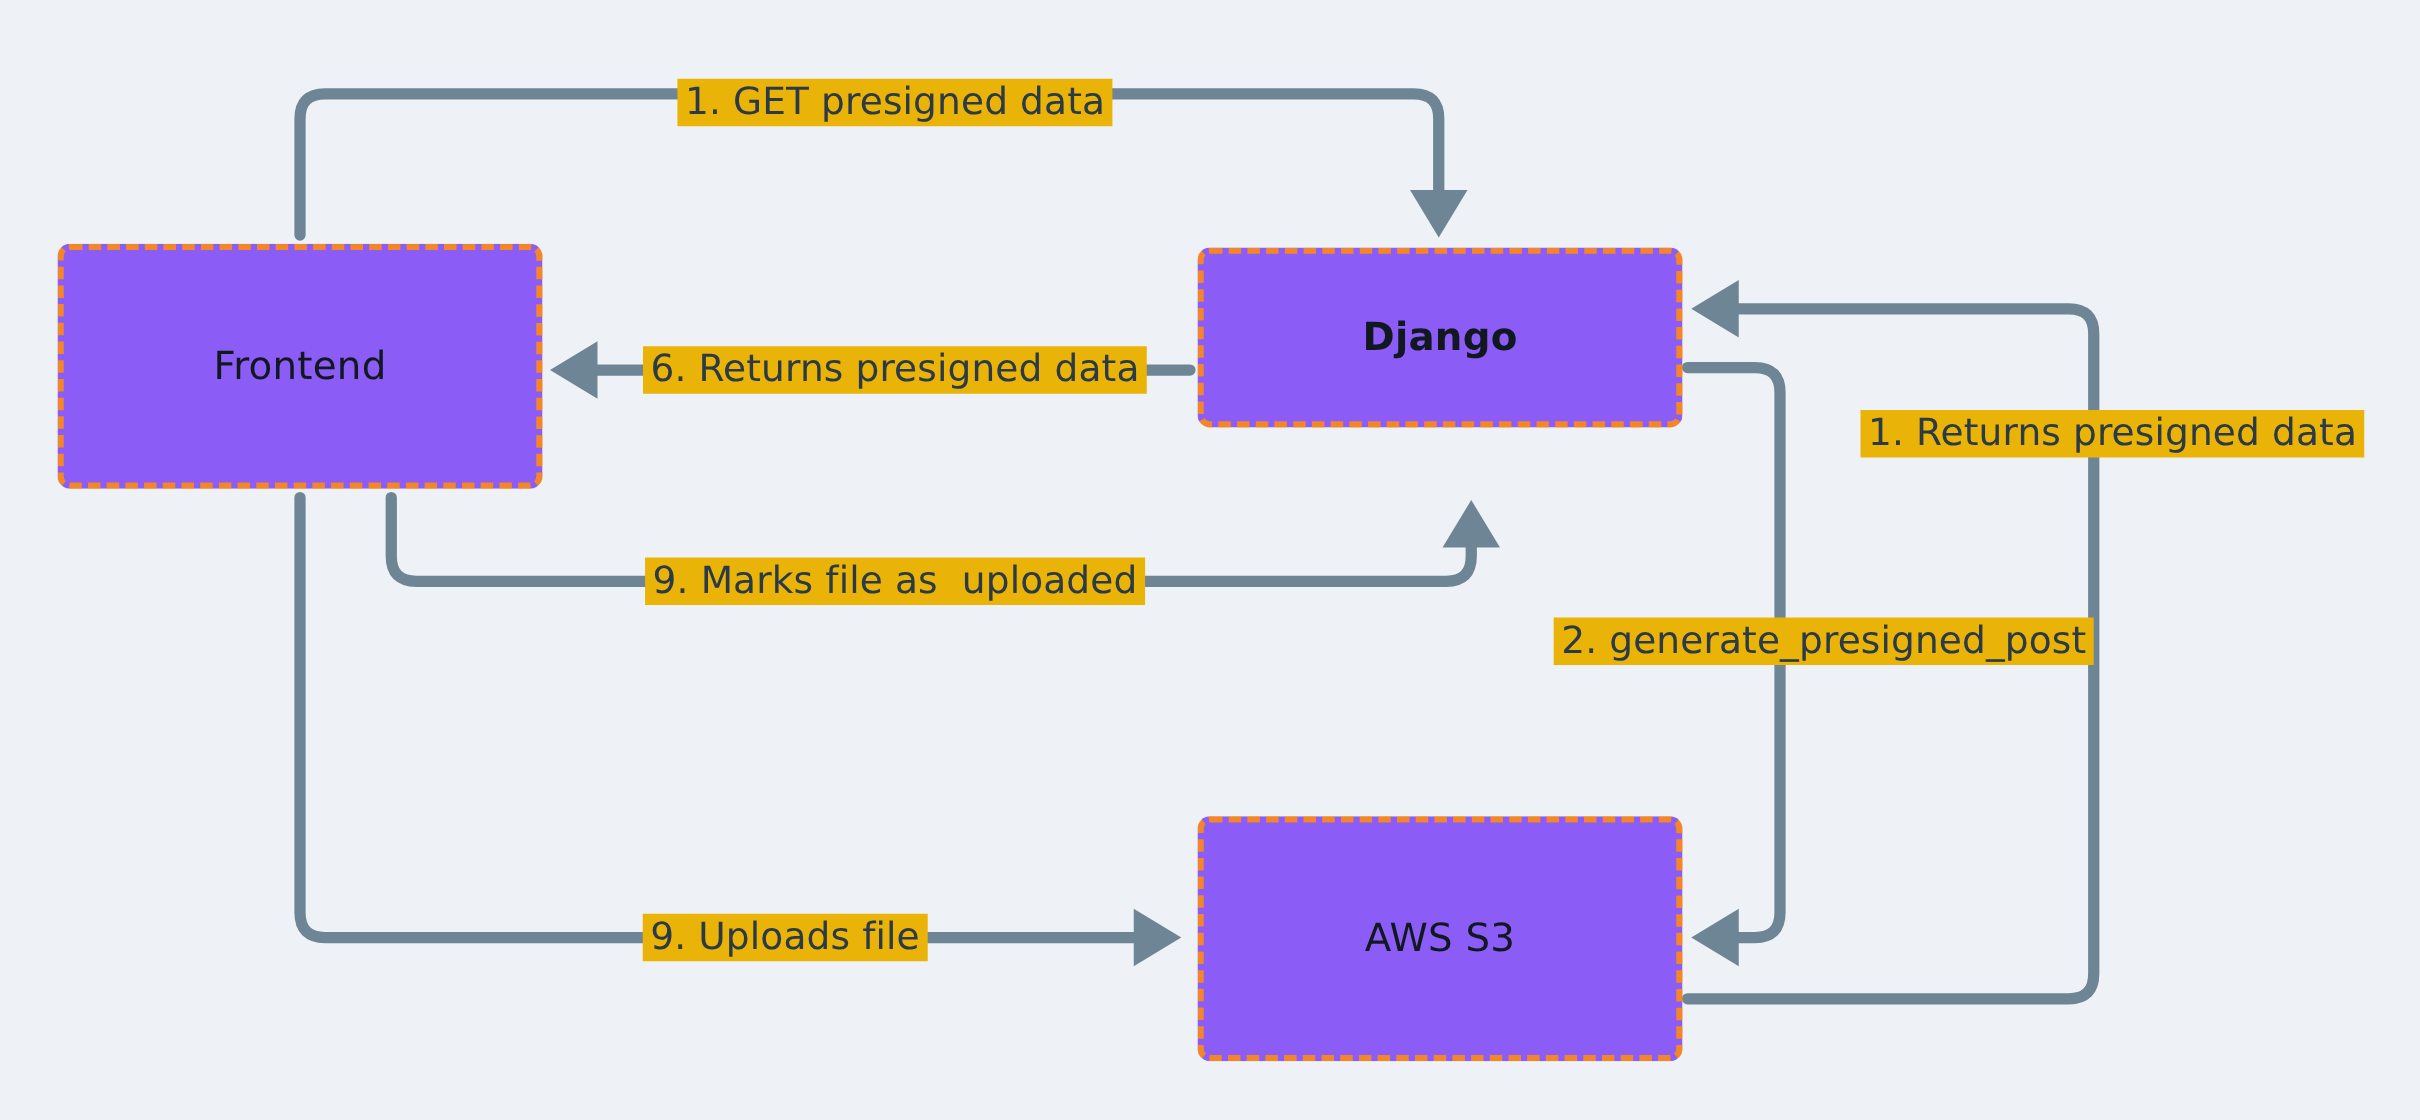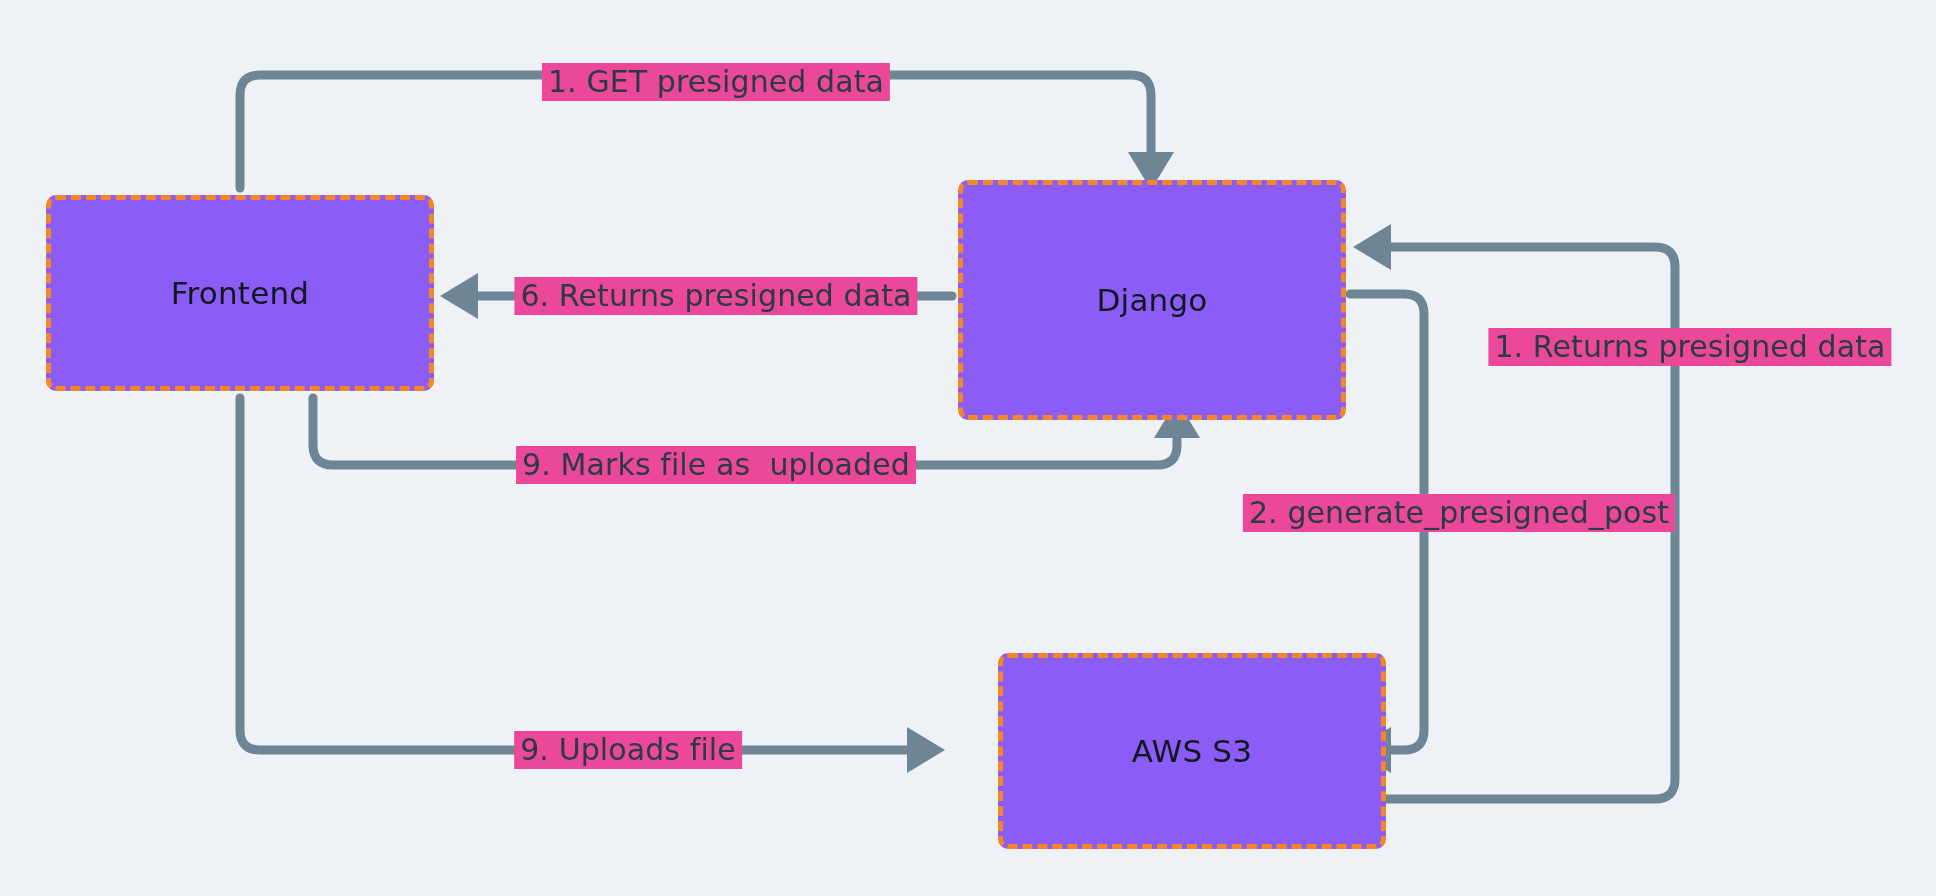--- a/index.html
+++ b/index.html
@@ -43,21 +43,21 @@
     font-family: "DejaVu Sans", "Liberation Sans", sans-serif;
     letter-spacing: 0.2px;
     white-space: pre;
   }
   .edge-label {
     position: absolute;
     font-size: 30px;
     color: #2b3a47;
     font-family: "DejaVu Sans", "Liberation Sans", sans-serif;
     white-space: pre;
-    background: #ec4899;
+    background: #eab308;
     padding: 0 6px;
     line-height: 38px;
     transform: translate(-50%, -50%);
     letter-spacing: 0.1px;
   }
   .conn-path {
     fill: none;
     stroke: #6d8594;
     stroke-width: 9;
     stroke-linecap: round;
@@ -103,25 +103,25 @@
     <g>
       <path class="conn-path" d="M 313 398 L 313 445 Q 313 465 333 465 L 1157 465 Q 1177 465 1177 445 L 1177 437"></path>
       <polygon class="conn-head" points="1177,400 1154,438 1200,438"></polygon>
     </g>
   </svg>
 
   <div class="node" style="left:46px; top:195px; width:388px; height:196px;">
     <span class="node-label">Frontend</span>
   </div>
 
-  <div class="node" style="left:958px; top:180px; width:388px; height:240px;">
+  <div class="node" style="left:958px; top:198px; width:388px; height:144px;font-weight:bold;">
     <span class="node-label">Django</span>
   </div>
 
-  <div class="node" style="left:958px; top:653px; width:388px; height:196px;margin-left:40px;">
+  <div class="node" style="left:958px; top:653px; width:388px; height:196px;">
     <span class="node-label">AWS S3</span>
   </div>
 
   <div class="edge-label" style="left:716px; top:82px;">1. GET presigned data</div>
 
   <div class="edge-label" style="left:1459px; top:513px;">2. generate_presigned_post</div>
 
   <div class="edge-label" style="left:1690px; top:347px;">1. Returns presigned data</div>
 
   <div class="edge-label" style="left:716px; top:296px;">6. Returns presigned data</div>

